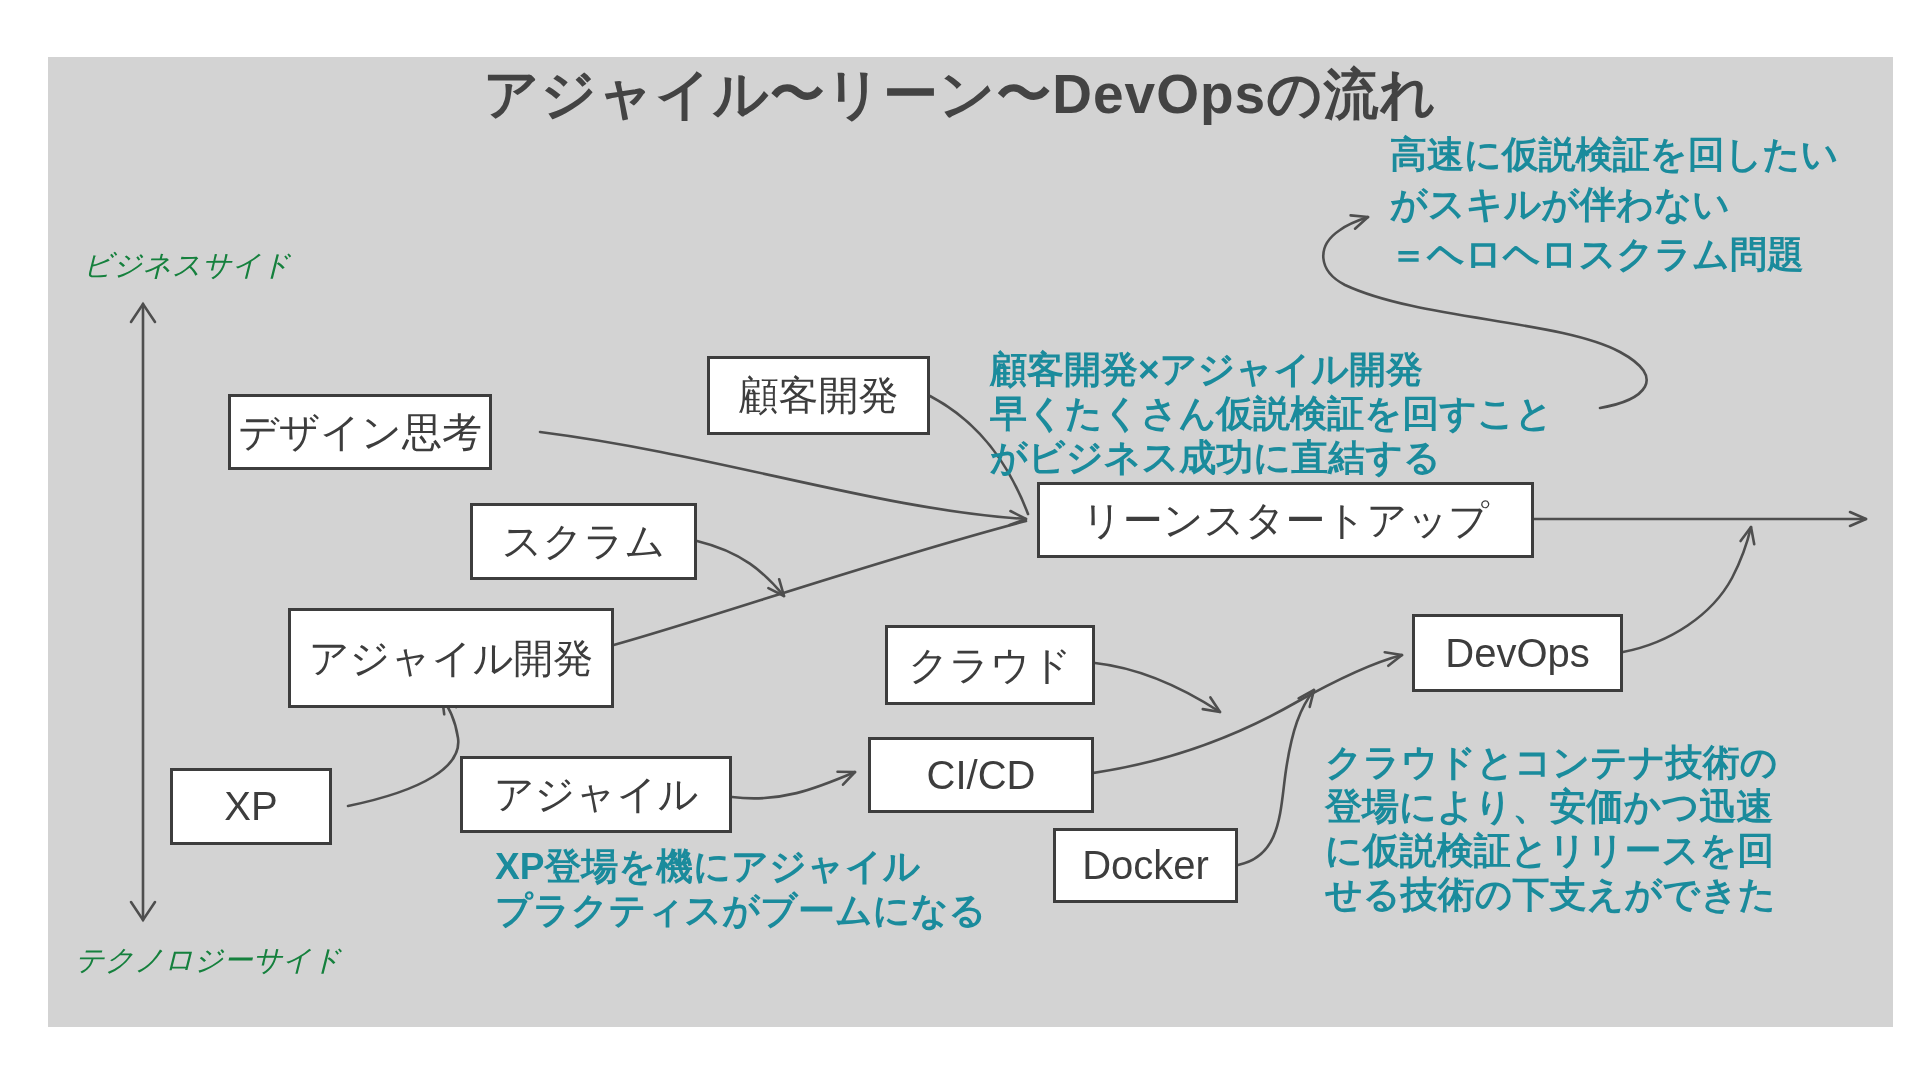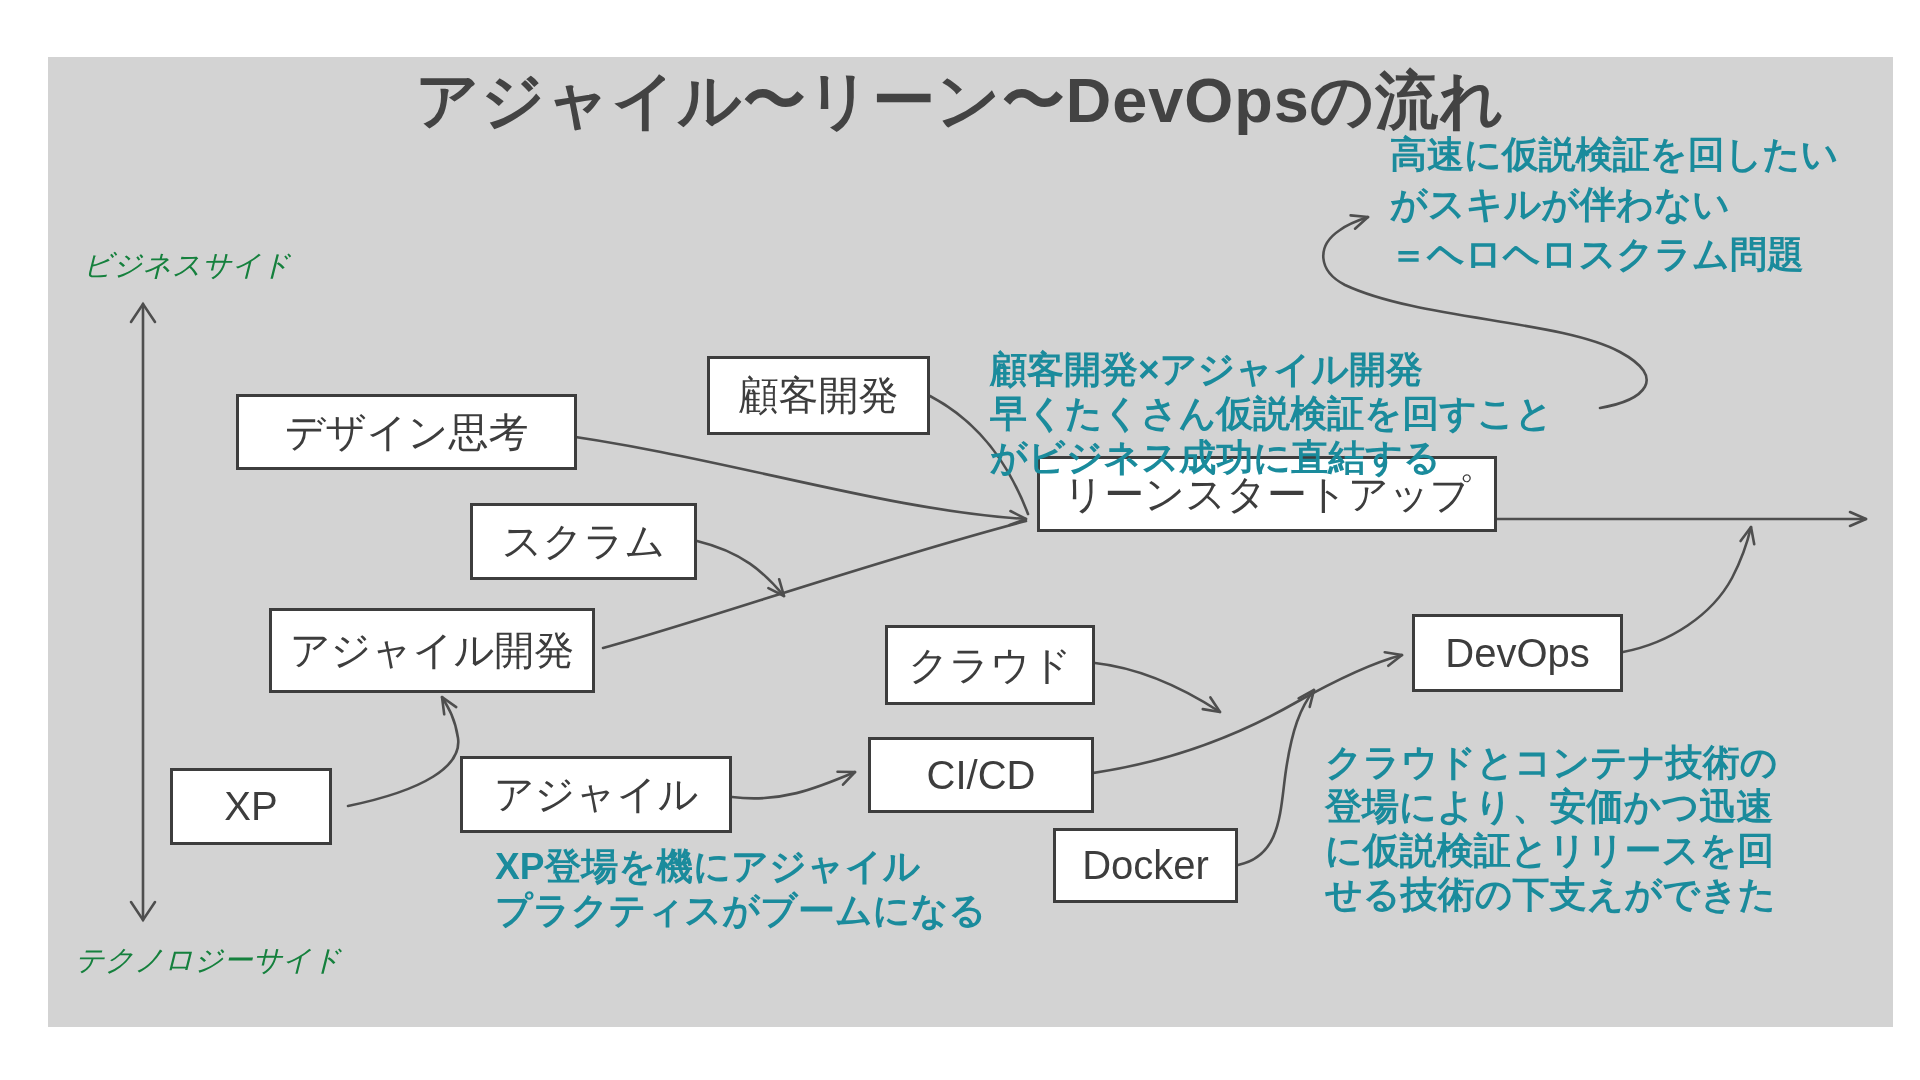--- a/index.html
+++ b/index.html
@@ -23,21 +23,21 @@
     width: 1845px;
     height: 970px;
     background: #d3d3d3;
   }
   .title {
     position: absolute;
     left: 0;
     top: 58px;
     width: 1920px;
     text-align: center;
-    font-size: 63px;
+    font-size: 55px;
     font-weight: bold;
     color: #434343;
     letter-spacing: 1px;
   }
   .axis-label {
     position: absolute;
     font-size: 29px;
     color: #15803d;
     white-space: nowrap;
     font-style: italic;
@@ -115,30 +115,30 @@
 
       <path d="M1238,865 C1282,856 1280,810 1286,770 C1292,730 1300,708 1314,690" marker-end="url(#ah)"></path>
 
       <path d="M1623,652 C1670,643 1712,615 1732,578 C1744,555 1748,540 1751,527" marker-end="url(#ah)"></path>
     </g>
   </svg>
 
   <div class="axis-label" style="left:83px; top:246px">ビジネスサイド</div>
   <div class="axis-label" style="left:75px; top:941px">テクノロジーサイド</div>
 
-  <div class="node" style="left:236px; top:394px; width:341px; height:76px">デザイン思考</div>
+  <div class="node" style="left:228px; top:394px; width:264px; height:76px">デザイン思考</div>
   <div class="node" style="left:707px; top:356px; width:223px; height:79px">顧客開発</div>
   <div class="node" style="left:470px; top:503px; width:227px; height:77px">スクラム</div>
-  <div class="node" style="left:269px; top:608px; width:326px; height:85px">アジャイル開発</div>
+  <div class="node" style="left:288px; top:608px; width:326px; height:100px">アジャイル開発</div>
   <div class="node" style="left:170px; top:768px; width:162px; height:77px">XP</div>
   <div class="node" style="left:460px; top:756px; width:272px; height:77px">アジャイル</div>
   <div class="node" style="left:885px; top:625px; width:210px; height:80px">クラウド</div>
   <div class="node" style="left:868px; top:737px; width:226px; height:76px">CI/CD</div>
   <div class="node" style="left:1053px; top:828px; width:185px; height:75px">Docker</div>
-  <div class="node" style="left:1037px; top:456px; width:460px; height:76px">リーンスタートアップ</div>
+  <div class="node" style="left:1037px; top:482px; width:497px; height:76px">リーンスタートアップ</div>
   <div class="node" style="left:1412px; top:614px; width:211px; height:78px">DevOps</div>
 
   <div class="ann center" style="left:1390px; top:130px; width:420px; line-height:50px">
     <div>高速に仮説検証を回したい</div>
     <div>がスキルが伴わない</div>
     <div>＝ヘロヘロスクラム問題</div>
   </div>
 
   <div class="ann center" style="left:990px; top:348px; width:600px; line-height:44px">
     <div>顧客開発×アジャイル開発</div>

